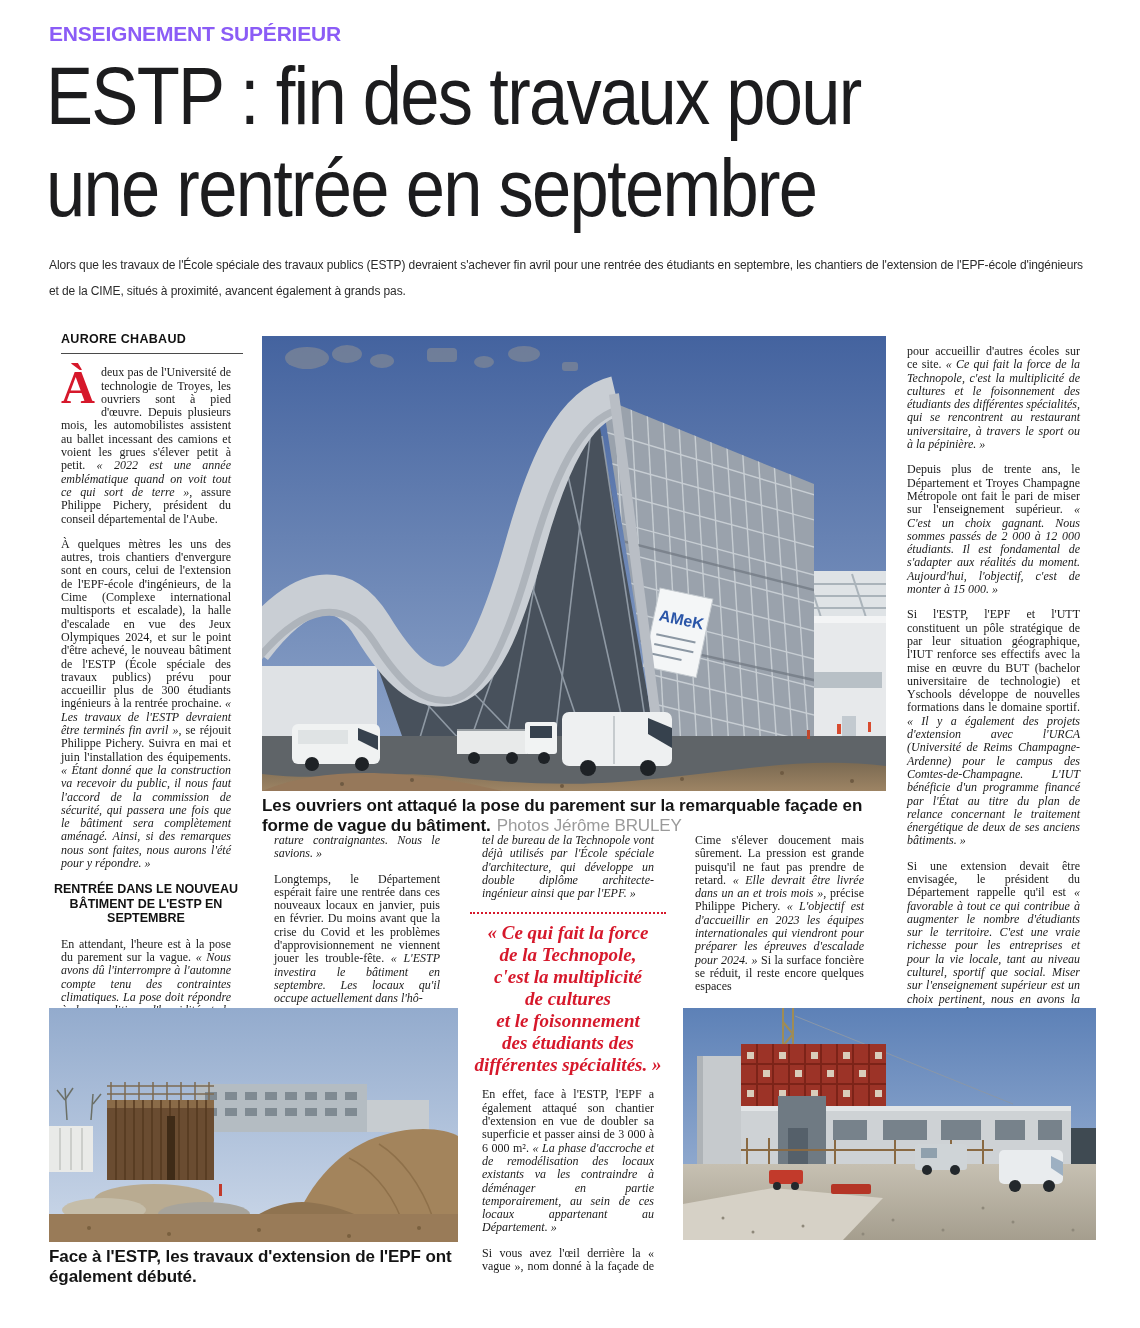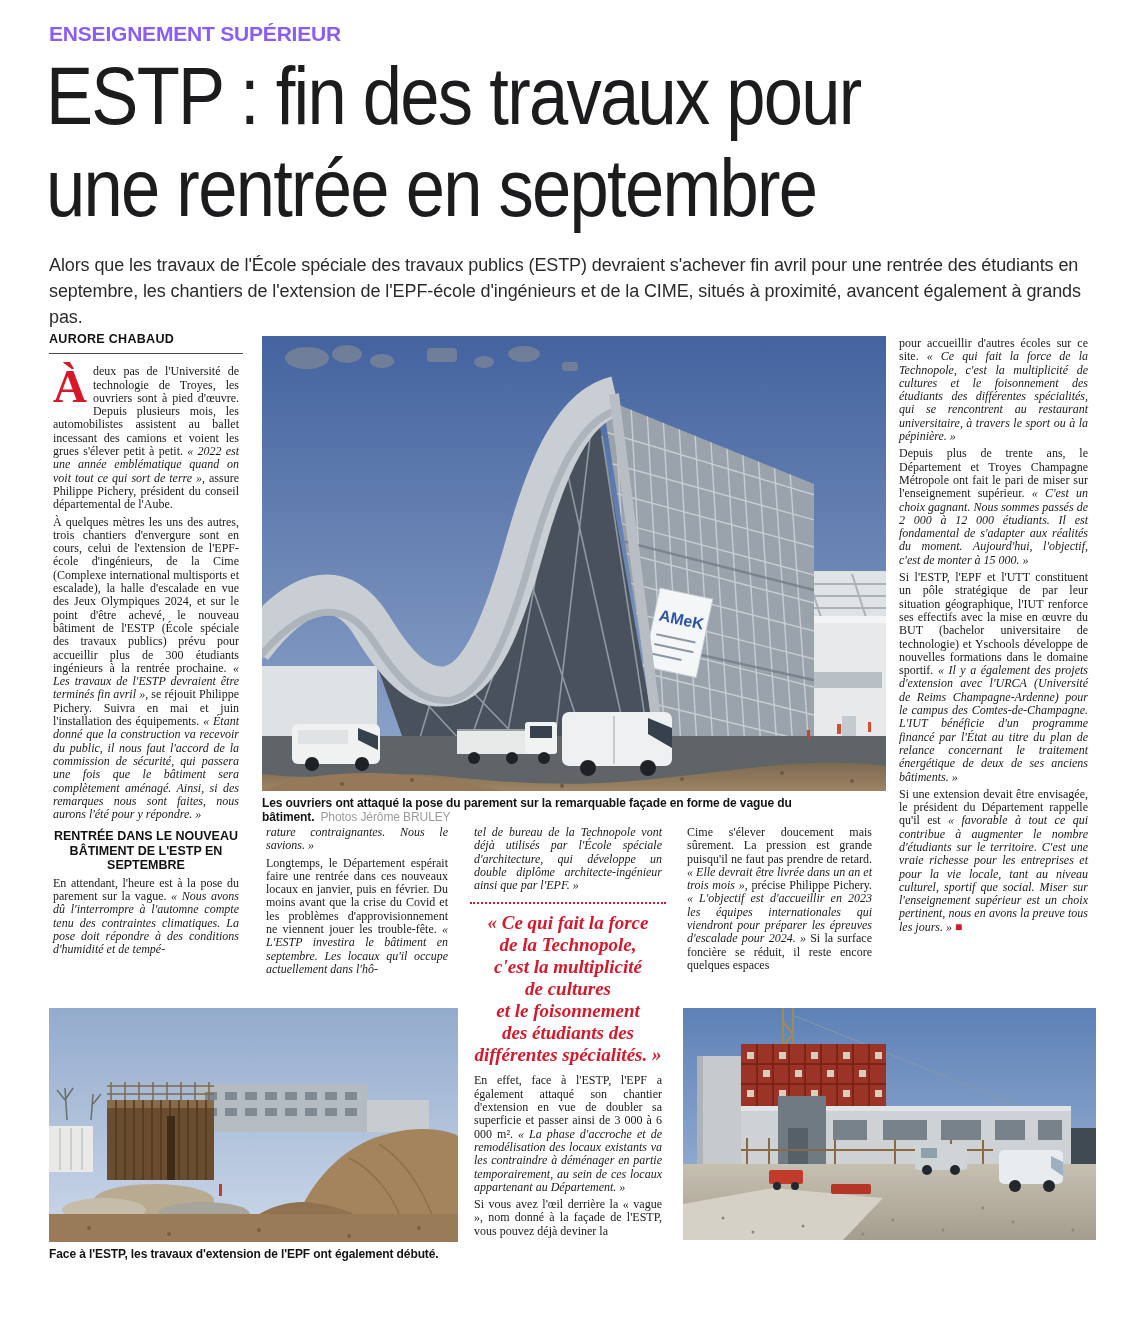--- a/index.html
+++ b/index.html
@@ -6,50 +6,50 @@
   .page{position:relative;width:1140px;height:1328px;background:#ffffff;overflow:hidden;
         font-family:"Liberation Serif",serif;color:#1a1a1a;}
   
   .kicker{position:absolute;left:49px;top:22px;font-family:"Liberation Sans",sans-serif;
           font-weight:700;font-size:21px;letter-spacing:-0.2px;color:#8b5cf6;}
   .headline{position:absolute;left:46px;top:50px;margin:0;width:1240px;
             font-family:"Liberation Sans",sans-serif;font-weight:300;font-size:82px;
             line-height:92px;letter-spacing:-2px;color:#1c1c1e;white-space:pre-line;
             transform:scaleX(0.86);transform-origin:left top;}
   .lede{position:absolute;left:49px;top:252px;width:1046px;margin:0;
-        font-family:"Liberation Sans",sans-serif;font-size:18px;line-height:26px;
+        font-family:"Liberation Sans",sans-serif;font-size:12px;line-height:26px;
         color:#2b2b2b;letter-spacing:-0.1px;}
   
   .col{position:absolute;font-size:12px;line-height:13.3px;text-align:justify;
        color:#191919;overflow:hidden;}
   .col1{left:49px;top:333px;width:194px;height:676px;}
   .col2{left:262px;top:822px;width:190px;height:188px;}
   .col3{left:470px;top:822px;width:196px;height:452px;}
   .col4{left:683px;top:822px;width:193px;height:188px;}
   .col5{left:895px;top:333px;width:197px;height:676px;}
-  .para{margin:4px;}
+  .para{margin:12px;}
   .it{font-style:italic;}
   .red{color:#d6182b;}
   .byline{font-family:"Liberation Sans",sans-serif;font-weight:700;font-size:12.5px;
           letter-spacing:0.3px;color:#111;padding-bottom:7px;border-bottom:1px solid #4a4a4a;
-          margin-bottom:11px;text-align:left;}
+          margin-bottom:11px;text-align:left;margin-left:12px;}
   .dropcap{float:left;color:#d6182b;font-weight:700;font-size:47px;line-height:38px;
            padding:2px 6px 0 0;font-family:"Liberation Serif",serif;}
   .subhead{font-family:"Liberation Sans",sans-serif;font-weight:700;font-size:12.5px;
            line-height:14.5px;margin:8px 0 3px;color:#111;text-align:center;}
   .pullquote{font-family:"Liberation Serif",serif;font-style:italic;font-weight:700;
              color:#d6182b;font-size:19px;line-height:22px;white-space:pre-line;
              border-top:2px dotted #d6182b;margin:10px 0 8px;padding-top:8px;text-align:center;}
   
   figure.photo{position:absolute;margin:0;background:#fff;}
   figure.photo svg{display:block;}
   .main-photo{left:262px;top:336px;width:624px;}
   .left-photo{left:49px;top:1008px;width:409px;}
   .right-photo{left:683px;top:1008px;width:413px;}
-  figcaption{font-family:"Liberation Sans",sans-serif;font-size:12px;font-weight:700;
+  figcaption{font-family:"Liberation Sans",sans-serif;font-size:17px;font-weight:700;
              color:#141414;margin-top:5px;letter-spacing:-0.1px;background:#fff;}
   .credit{font-weight:400;color:#9a9a9a;margin-left:6px;}
 </style>
 </head>
 <body>
 
 <div class="page">
 
   <div class="kicker">ENSEIGNEMENT SUPÉRIEUR</div>
   <h1 class="headline">ESTP : fin des travaux pour

